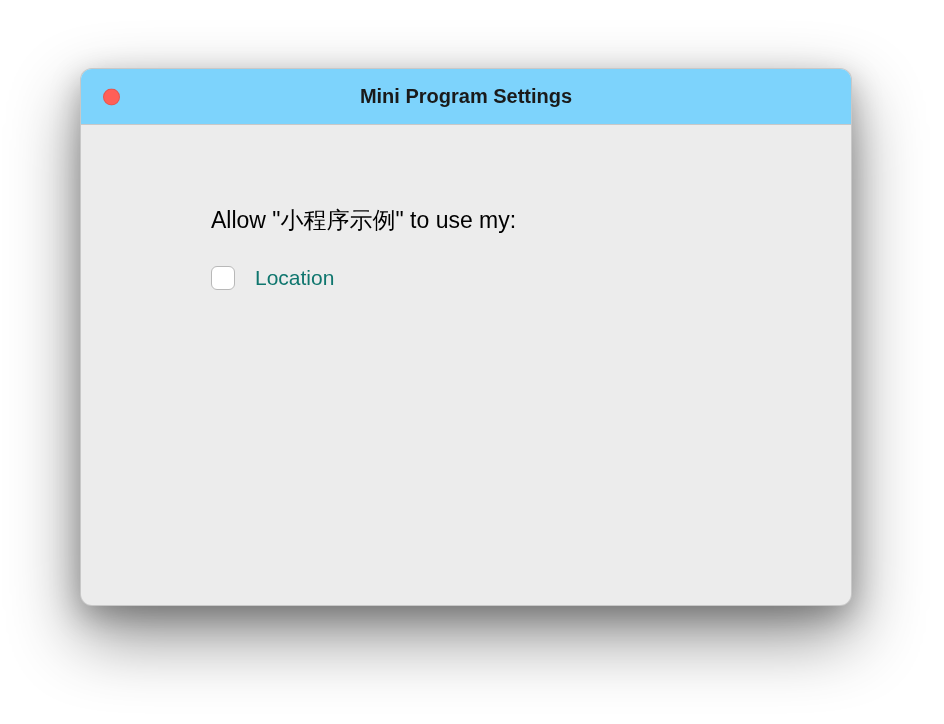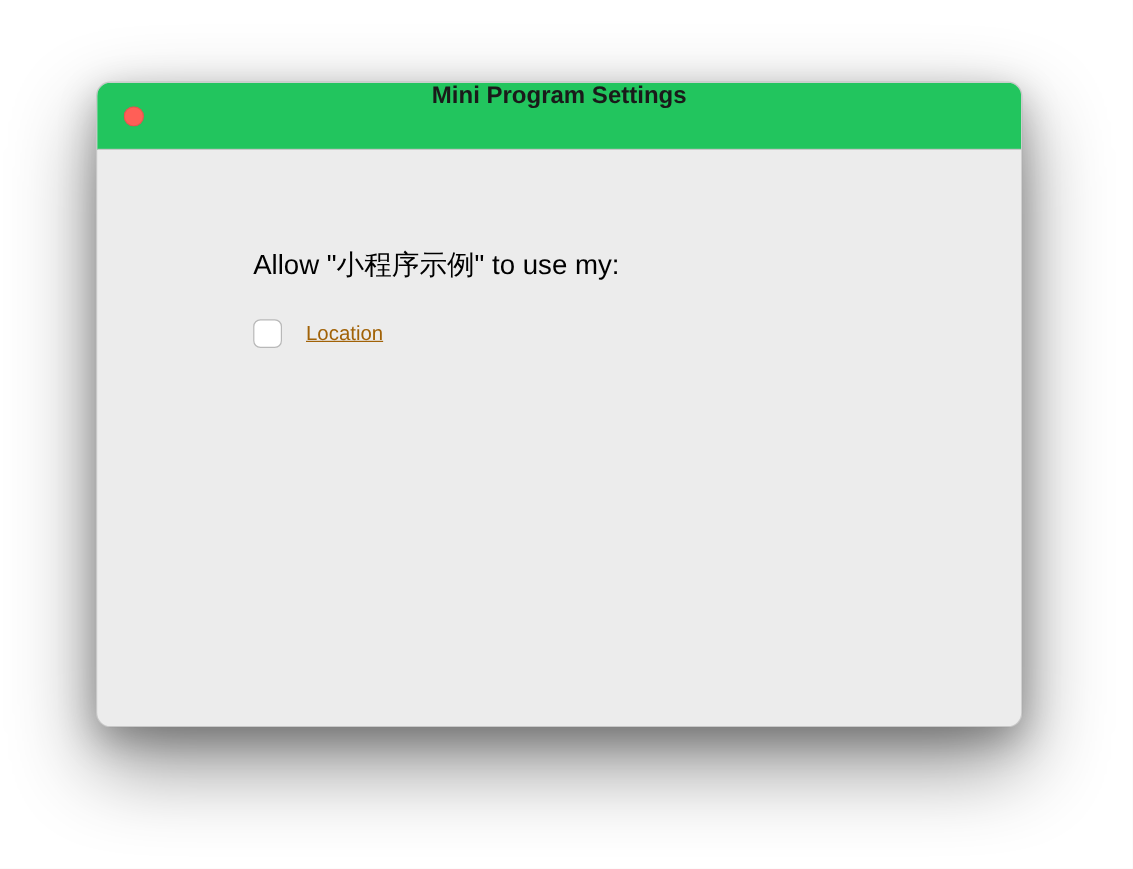--- a/index.html
+++ b/index.html
@@ -24,24 +24,24 @@
       height: 538px;
       background: #ececec;
       border-radius: 12px;
       box-shadow: 0 30px 70px rgba(0,0,0,0.45), 0 10px 30px rgba(0,0,0,0.25);
       overflow: hidden;
       border: 1px solid rgba(0,0,0,0.15);
     }
     
     .titlebar {
       height: 56px;
-      background: #22c55e;
+      background: #7dd3fc;
       border-bottom: 1px solid #c8c8c8;
       display: flex;
-      align-items: flex-start;
+      align-items: center;
       position: relative;
     }
     
     .close-btn {
       position: absolute;
       left: 22px;
       top: 50%;
       transform: translateY(-50%);
       width: 17px;
       height: 17px;
@@ -83,23 +83,22 @@
     .checkbox {
       width: 24px;
       height: 24px;
       background: #ffffff;
       border: 1px solid #b8b8b8;
       border-radius: 6px;
       flex-shrink: 0;
     }
     
     .permission-label {
-      font-size: 17px;
-      color: #a16207;
-      text-decoration: underline;
+      font-size: 21px;
+      color: #0f766e;
     }
   </style>
 </head>
 <body>
 
 <div class="window">
   <div class="titlebar">
     <div class="close-btn"></div>
     <div class="title">Mini Program Settings</div>
   </div>

